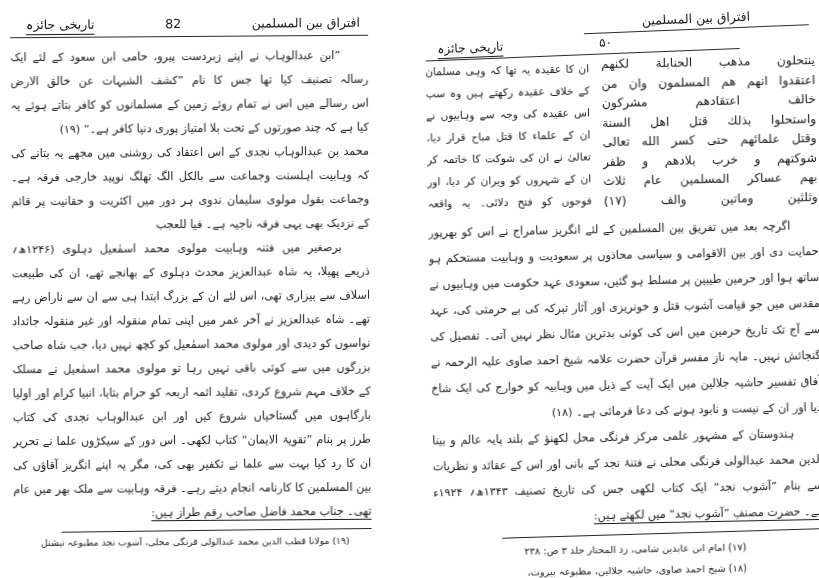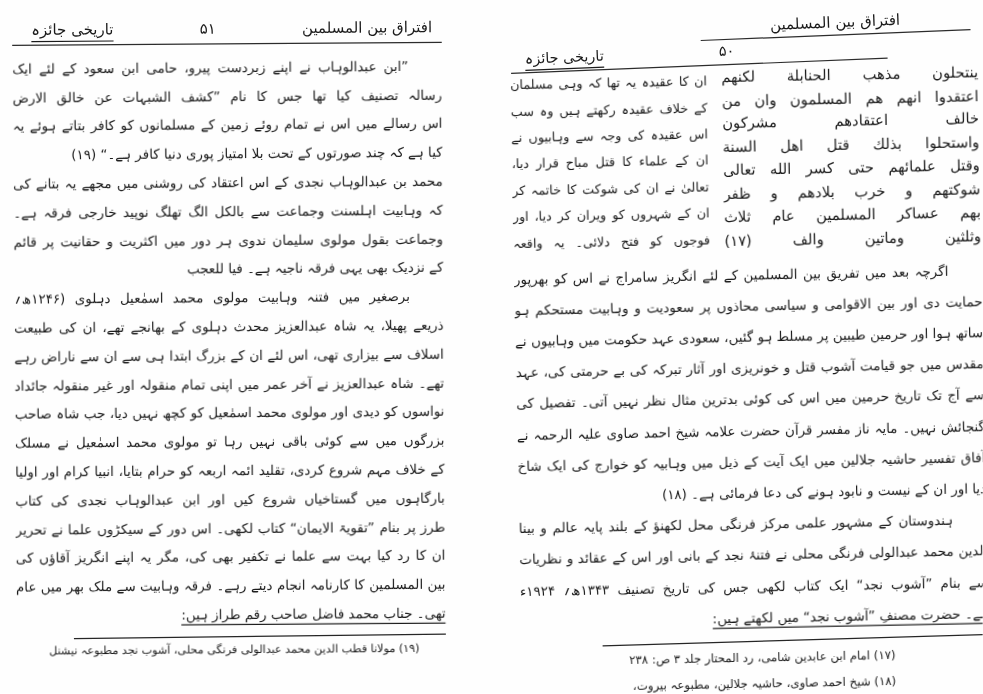--- a/index.html
+++ b/index.html
@@ -133,21 +133,21 @@
     <div class="rp-fnsep"></div>
     <div class="rp-footnotes">
         <div class="line">(۱۷) امام ابن عابدین شامی، رد المحتار جلد ۳ ص: ۲۳۸</div>
         <div class="line">(۱۸) شیخ احمد صاوی، حاشیہ جلالین، مطبوعہ بیروت، الجمیع</div>
       </div>
   </section>
 
   <section class="page page-left">
     <header class="lp-header">
       <span class="hdr-item hdr-section">تاریخی جائزہ</span>
-      <span class="hdr-item">۵۱</span>
+      <span class="hdr-item">82</span>
       <span class="hdr-item">افتراق بین المسلمین</span>
     </header>
 
     <div class="lp-body">
         <div>
           <div class="line indent">”ابن عبدالوہاب نے اپنے زبردست پیرو، حامی ابن سعود کے لئے ایک</div>
           <div class="line">رسالہ تصنیف کیا تھا جس کا نام ”کشف الشبہات عن خالق الارض والسموات“ ہے۔</div>
           <div class="line">اس رسالے میں اس نے تمام روئے زمین کے مسلمانوں کو کافر بتاتے ہوئے یہ دعویٰ</div>
           <div class="line short">کیا ہے کہ چند صورتوں کے تحت بلا امتیاز پوری دنیا کافر ہے۔“ (۱۹)</div>
         </div>

